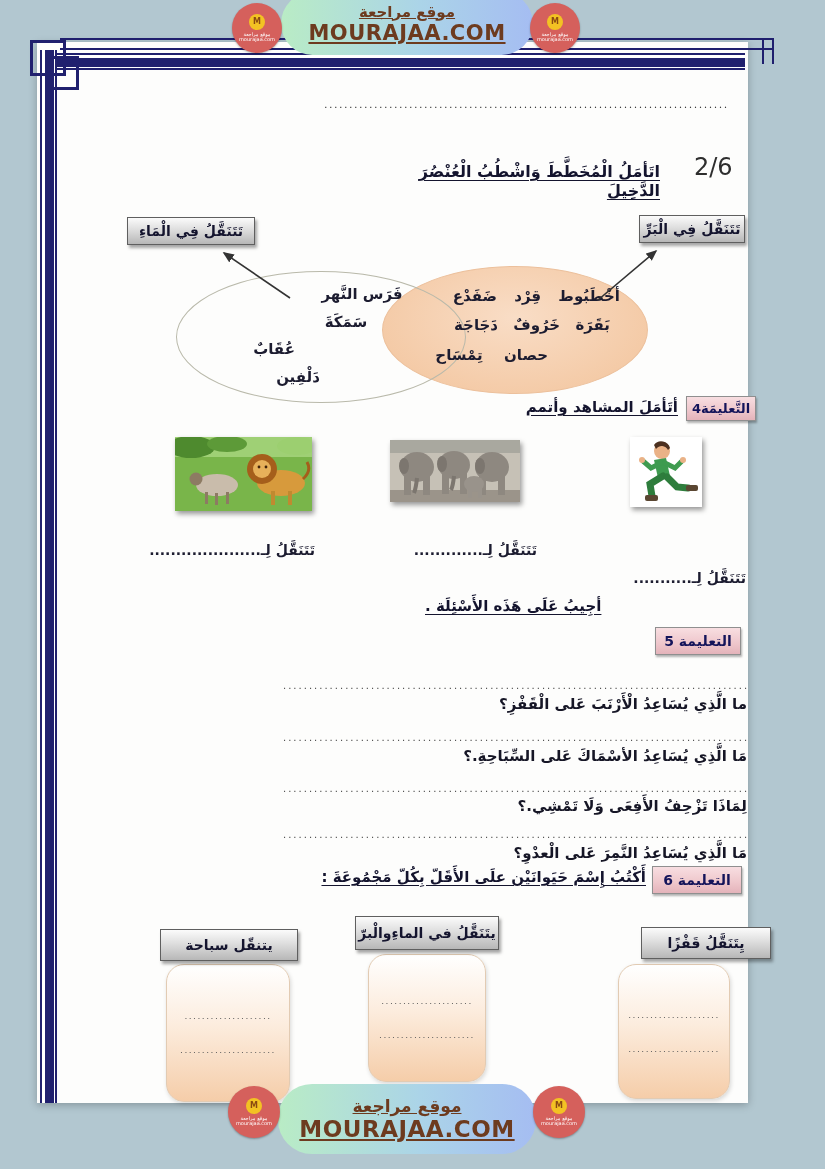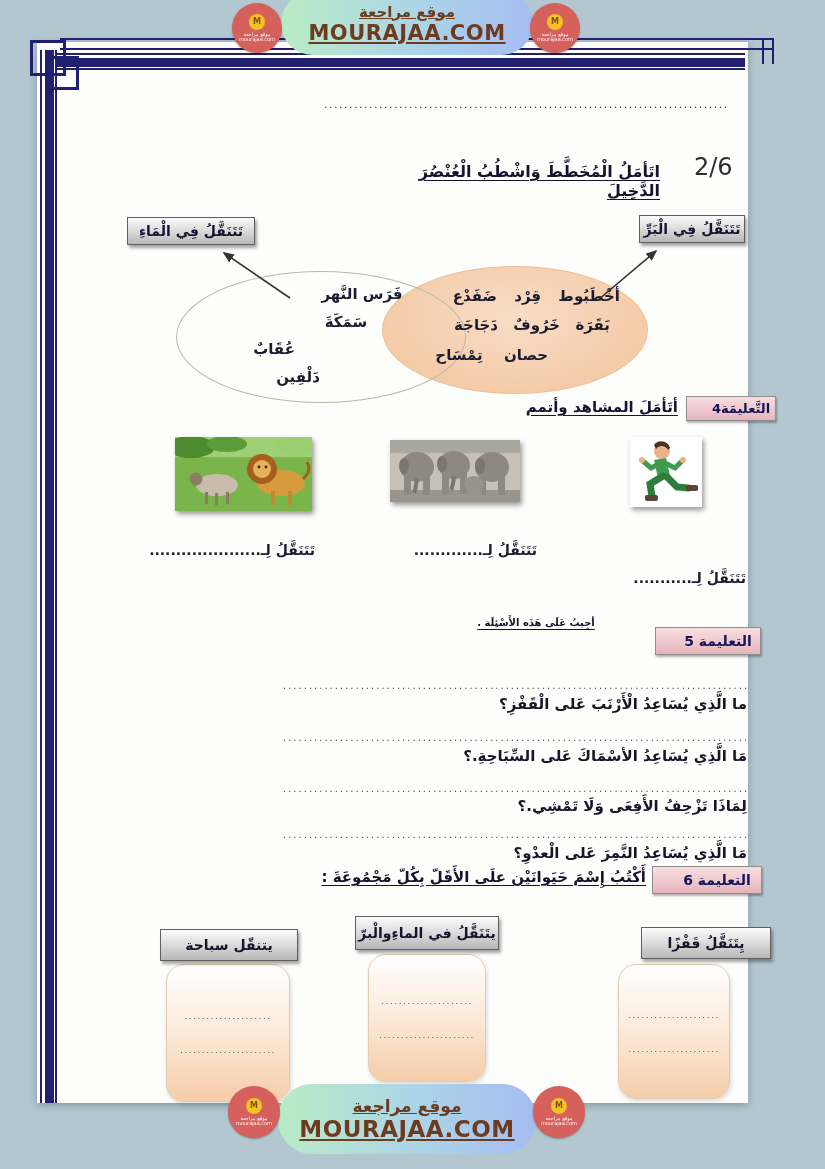--- a/index.html
+++ b/index.html
@@ -48,21 +48,21 @@
   .glabel{
     background:linear-gradient(180deg,#fbfbfb 0%,#dedede 45%,#b7b7b7 100%);
     border:1px solid #5f5f5f;box-shadow:2px 3px 3px rgba(0,0,0,.35);
     display:flex;align-items:center;justify-content:center;
     direction:rtl;font-weight:bold;color:#14142e;
   }
   .badge{
     background:linear-gradient(180deg,#f8dee1 0%,#eec6cb 60%,#e4b3ba 100%);
     border:1px solid #8f8f8f;box-shadow:1px 2px 2px rgba(0,0,0,.3);
     display:flex;align-items:center;justify-content:center;
-    direction:rtl;font-weight:bold;color:#14145a;padding-left:20px;
+    direction:rtl;font-weight:bold;color:#14145a;
   }
   .ellipse{border-radius:50%;}
   .venn-word{direction:rtl;font-weight:600;color:#1c1c30;font-size:15px;z-index:5;text-align:center;}
   .venn-row{direction:rtl;font-weight:600;color:#1c1c30;font-size:15px;z-index:5;text-align:right;}
   .scene{box-shadow:2px 3px 5px rgba(0,0,0,.4);line-height:0;}
   .caption{direction:rtl;font-size:14px;font-weight:700;color:#1c1c30;text-align:right;white-space:nowrap;}
   .question{direction:rtl;font-size:15px;font-weight:600;color:#161626;text-align:right;white-space:nowrap;margin-top:47px;}
   .answer-dots{color:#4a4a4a;font-size:10px;letter-spacing:2px;white-space:nowrap;overflow:hidden;}
   .group-box{
     background:linear-gradient(180deg,#ffffff 0%,#fcecdd 45%,#f5cda9 100%);
@@ -196,21 +196,21 @@
       <rect x="4" y="48" width="12" height="6" rx="2" fill="#5a4632"></rect>
     </g>
   </svg>
 </div>
 
 <div class="abs caption" style="left:160px;top:542px;width:155px;">تَتَنَقَّلُ لِـ.....................</div>
 <div class="abs caption" style="left:412px;top:542px;width:125px;">تَتَنَقَّلُ لِـ.............</div>
 <div class="abs caption" style="left:638px;top:542px;width:108px;margin-top:28px;">تَتَنَقَّلُ لِـ...........</div>
 
 <div class="abs badge" style="left:655px;top:594px;width:84px;height:26px;font-size:14px;margin-top:33px;">التعليمة 5</div>
-<div class="abs ar-text title-u" style="left:425px;top:617px;width:222px;text-align:center;font-size:10px;">أجِيبُ عَلَى هَذَه الأَسْئِلَة .</div>
+<div class="abs ar-text title-u" style="left:425px;top:597px;width:222px;text-align:left;font-size:15px;">أجِيبُ عَلَى هَذَه الأَسْئِلَة .</div>
 
 <div class="abs question" style="left:300px;top:648px;width:447px;">ما الَّذِي يُسَاعِدُ الْأَرْنَبَ عَلى الْقَفْزِ؟</div>
 <div class="abs answer-dots" style="left:283px;top:680px;width:464px;">..........................................................................................</div>
 <div class="abs question" style="left:300px;top:700px;width:447px;">مَا الَّذِي يُسَاعِدُ الأسْمَاكَ عَلى السِّبَاحِةِ.؟</div>
 <div class="abs answer-dots" style="left:283px;top:732px;width:464px;">..........................................................................................</div>
 <div class="abs question" style="left:300px;top:750px;width:447px;">لِمَاذَا تَزْحِفُ الأَفِعَى وَلَا تَمْشِي.؟</div>
 <div class="abs answer-dots" style="left:283px;top:783px;width:464px;">..........................................................................................</div>
 <div class="abs question" style="left:300px;top:797px;width:447px;">مَا الَّذِي يُسَاعِدُ النَّمِرَ عَلى الْعدْوِ؟</div>
 <div class="abs answer-dots" style="left:283px;top:829px;width:464px;">..........................................................................................</div>
 

